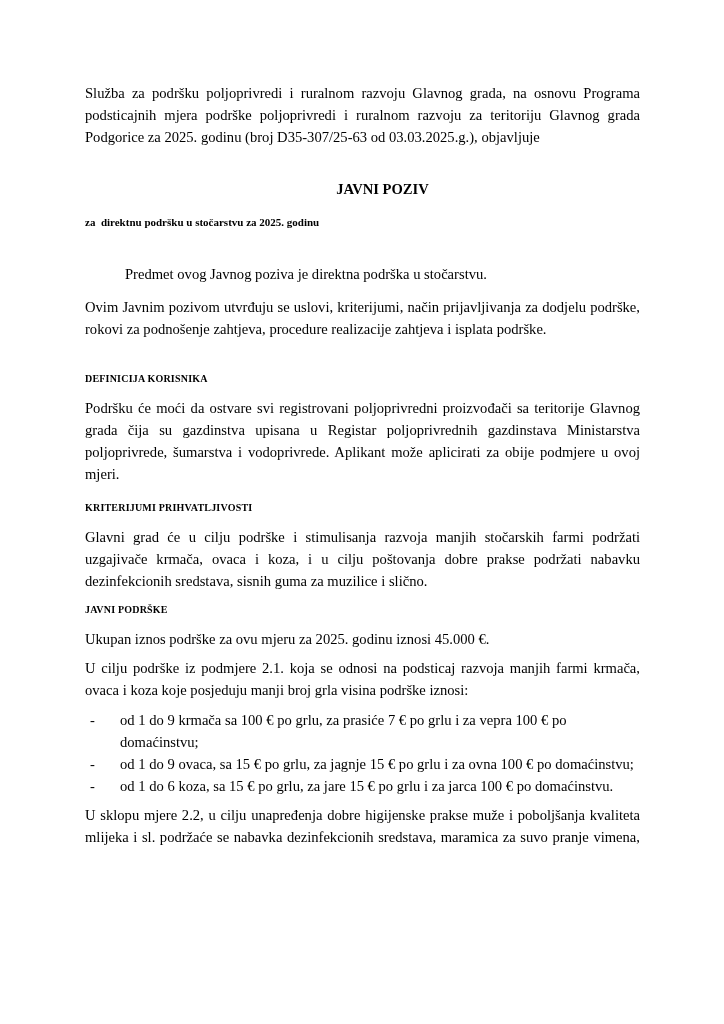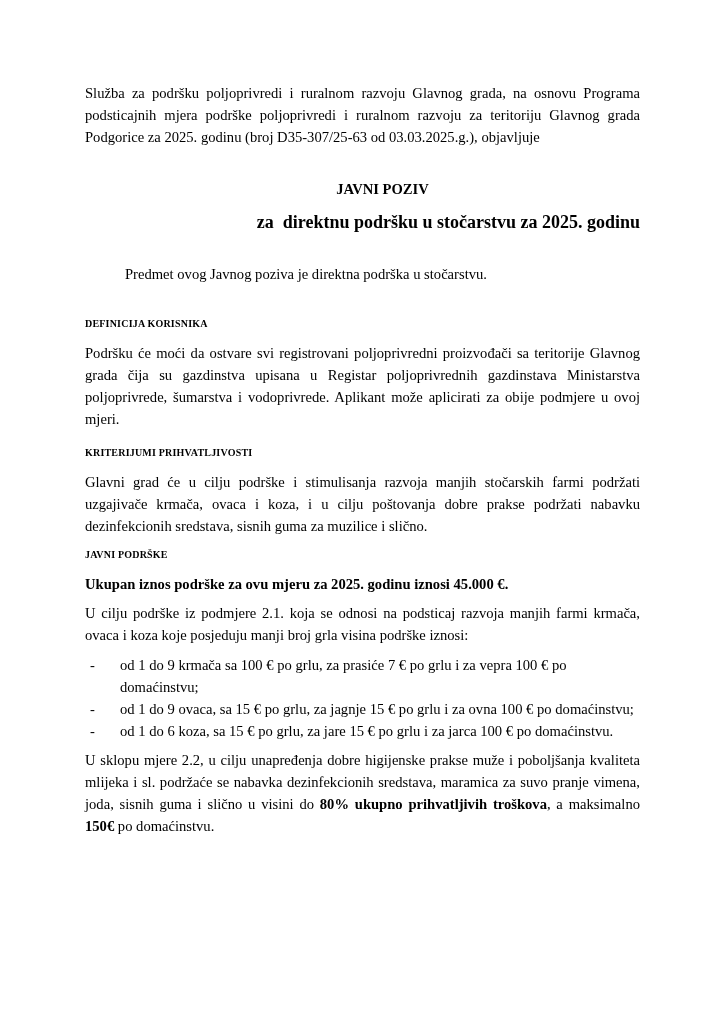--- a/index.html
+++ b/index.html
@@ -29,35 +29,35 @@
     text-align: left;
   }
   .title {
     margin: 0;
     text-align: center;
     font-weight: bold;
     font-size: 14.6px;
   }
   .subtitle {
     margin: 0;
-    text-align: right;
+    text-align: left;
     font-weight: bold;
-    font-size: 18px;
+    font-size: 11px;
     white-space: pre-wrap;
   }
   .heading {
     margin: 0;
     font-weight: bold;
     font-size: 10px;
     text-align: left;
     letter-spacing: 0.2px;
   }
   .bold-para {
     margin: 0;
-    font-weight: bold;
+    font-weight: normal;
     text-align: left;
   }
   .gap-lg { margin-top: 30px; margin-left: 40px; }
   .gap-md { margin-top: 28px; }
   .gap-sm { margin-top: 11px; }
   .gap-xs { margin-top: 7px; }
   .gap-xxs { margin-top: 12px; }
   .bullet-list { margin-top: 8px; }
   .bullet-row {
     display: flex;
@@ -83,20 +83,21 @@
 <div class="page">
 
   <p class="para">Služba za podršku poljoprivredi i ruralnom razvoju Glavnog grada, na osnovu Programa podsticajnih mjera podrške poljoprivredi i ruralnom razvoju za teritoriju Glavnog grada Podgorice za 2025. godinu (broj D35-307/25-63 od 03.03.2025.g.), objavljuje</p>
 
   <h1 class="title gap-lg">JAVNI POZIV</h1>
 
   <h2 class="subtitle gap-sm">za  direktnu podršku u stočarstvu za 2025. godinu</h2>
 
   <p class="para-left gap-lg">Predmet ovog Javnog poziva je direktna podrška u stočarstvu.</p>
 
+  <p class="para gap-sm">Ovim Javnim pozivom utvrđuju se uslovi, kriterijumi, način prijavljivanja za dodjelu podrške, rokovi za podnošenje zahtjeva, procedure realizacije zahtjeva i isplata podrške.</p>
 
   <h3 class="heading gap-md">DEFINICIJA KORISNIKA</h3>
 
   <p class="para gap-xs">Podršku će moći da ostvare svi registrovani poljoprivredni proizvođači sa teritorije Glavnog grada čija su gazdinstva upisana u Registar poljoprivrednih gazdinstava Ministarstva poljoprivrede, šumarstva i vodoprivrede. Aplikant može aplicirati za obije podmjere u ovoj mjeri.</p>
 
   <h3 class="heading gap-xxs">KRITERIJUMI PRIHVATLJIVOSTI</h3>
 
   <p class="para gap-xs">Glavni grad će u cilju podrške i stimulisanja razvoja manjih stočarskih farmi podržati uzgajivače krmača, ovaca i koza, i u cilju poštovanja dobre prakse podržati nabavku dezinfekcionih sredstava, sisnih guma za muzilice i slično.</p>
 
   <h3 class="heading gap-xs">JAVNI PODRŠKE</h3>

